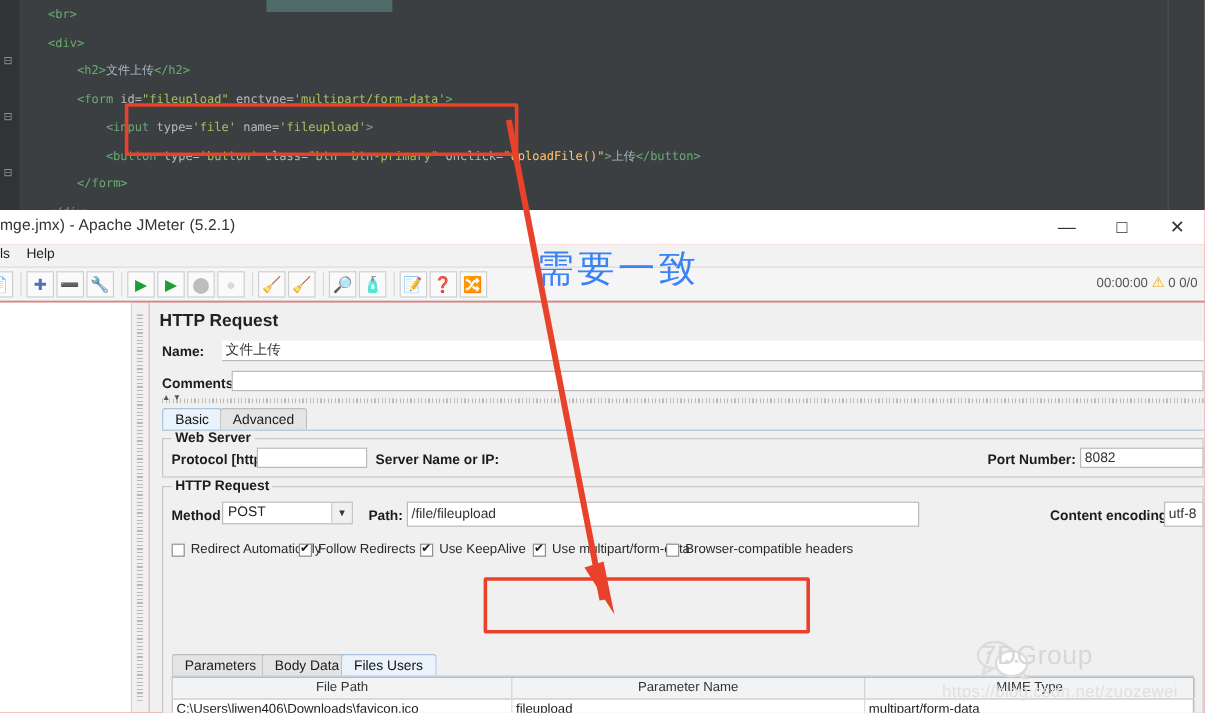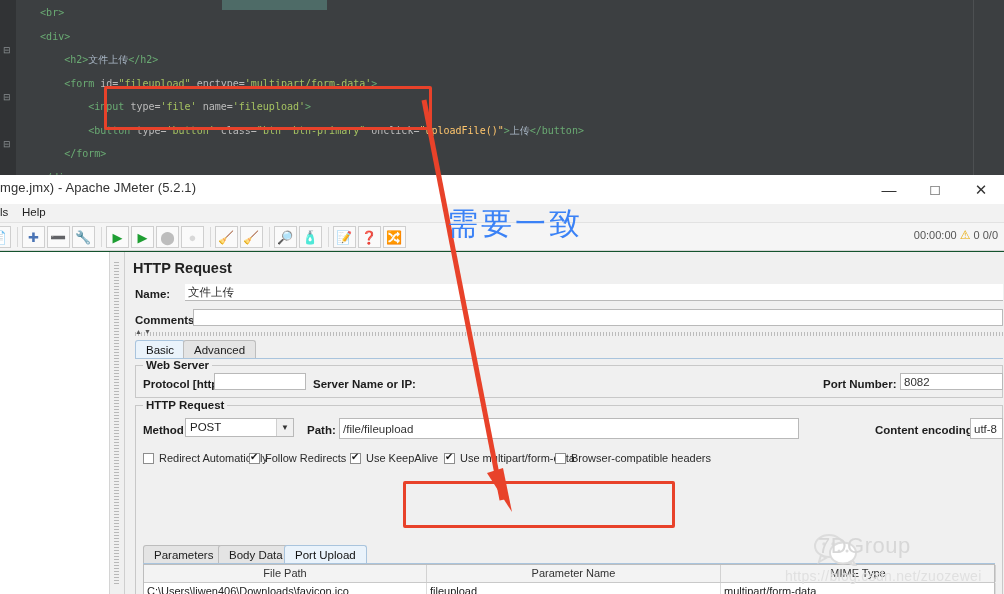--- a/index.html
+++ b/index.html
@@ -40,21 +40,21 @@
   .func { color:#ffc66d; }
   .txt  { color:#a9b7c6; }
   .sel  { background:#4e6b67; }
 
   
   .cutrow { position:absolute; left:16px; top:0; height:10px; }
 
   
   #jmeter {
     position:absolute; left:0; top:175px; width:1004px; height:419px;
-    background:#14532d; overflow:hidden;
+    background:#ef4444; overflow:hidden;
   }
   .titlebar {
     position:absolute; left:0; top:0; width:1004px; height:29px;
     background:#ffffff;
   }
   .titletext {
     position:absolute; left:0; top:5px;
     font-size:13px; color:#333; letter-spacing:0.1px;
   }
   .wbtn {
@@ -311,41 +311,41 @@
     <div class="group" style="left:10px; top:153px; width:868px; height:259px;"></div>
     <div class="grouplabel" style="left:18px; top:147px;">HTTP Request</div>
 
     <div class="flabel" style="left:18px; top:172px;">Method:</div>
     <div class="combo" style="left:60px; top:166px; width:109px;">
       <span>POST</span>
       <span class="comboarrow">▼</span>
     </div>
 
     <div class="flabel" style="left:182px; top:172px;">Path:</div>
-    <div class="ftext" style="left:214px; top:166px; width:460px; height:21px; line-height:18px;">/file/fileupload</div>
+    <div class="ftext" style="left:214px; top:166px; width:427px; height:21px; line-height:18px;">/file/fileupload</div>
 
     <div class="flabel" style="left:750px; top:172px;">Content encoding:</div>
     <div class="ftext" style="left:845px; top:166px; width:33px; height:21px; line-height:18px;">utf-8</div>
 
     <div id="checkrow">
         <div class="cbox" style="left: 18px; top: 201px;"></div>
         <div class="cblabel" style="left: 34px; top: 200px;">Redirect Automatically</div>
         <div class="cbox checked" style="left: 124px; top: 201px;"></div>
         <div class="cblabel" style="left: 140px; top: 200px;">Follow Redirects</div>
         <div class="cbox checked" style="left: 225px; top: 201px;"></div>
         <div class="cblabel" style="left: 241px; top: 200px;">Use KeepAlive</div>
         <div class="cbox checked" style="left: 319px; top: 201px;"></div>
         <div class="cblabel" style="left: 335px; top: 200px;">Use multipart/form-data</div>
         <div class="cbox" style="left: 430px; top: 201px;"></div>
         <div class="cblabel" style="left: 446px; top: 200px;">Browser-compatible headers</div>
       </div>
 
     <div class="tab" style="left:18px; top:293px;">Parameters</div>
     <div class="tab" style="left:93px; top:293px;">Body Data</div>
-    <div class="tab active" style="left:159px; top:293px;">Port Upload</div>
+    <div class="tab active" style="left:159px; top:293px;">Files Users</div>
     <div class="tabline" style="left:18px; top:311px; width:852px;"></div>
 
     <div class="tbl" style="left:18px; top:312px; width:852px; height:96px;">
       <div class="thead">
         <div class="th" style="left:0px;   width:283px;">File Path</div>
         <div class="th" style="left:283px; width:294px;">Parameter Name</div>
         <div class="th" style="left:577px; width:275px;">MIME Type</div>
       </div>
       <div class="trow">
         <div class="td" style="left:0px;   width:283px;">C:\Users\liwen406\Downloads\favicon.ico</div>

